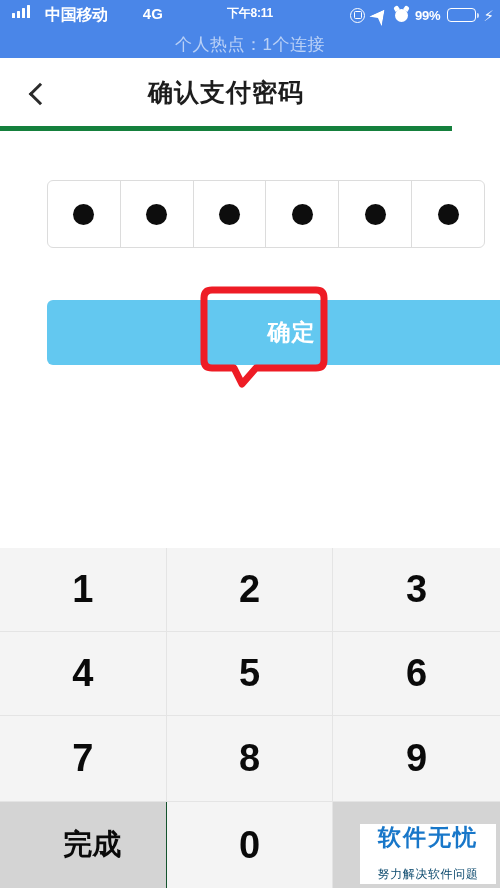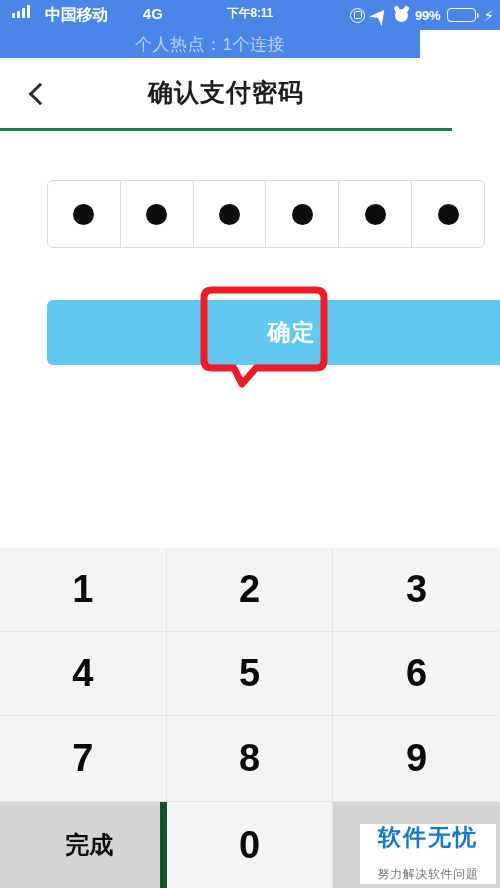--- a/index.html
+++ b/index.html
@@ -75,33 +75,33 @@
   .battery::after {
     content:""; position:absolute; right:-4px; top:4px;
     width:2.4px; height:5px; background:rgba(255,255,255,.75);
     border-radius:0 2px 2px 0;
   }
   .bolt { font-size:15px; font-weight:700; line-height:1; }
 
   
   .hotspot {
     position:absolute; left:0; top:30px;
-    width:420px; height:28px;
+    width:500px; height:28px;
     background:#4a86e8;
     display:flex; align-items:center; justify-content:center;
     color:rgba(255,255,255,.62);
     font-size:17px; letter-spacing:.5px;
   }
 
   
   .navbar {
     position:absolute; left:0; top:58px;
     width:452px; height:73px;
     background:#ffffff;
-    border-bottom:3px solid #15803d;
+    border-bottom:5px solid #15803d;
   }
   .back-btn {
     position:absolute; left:18px; top:14px;
     width:44px; height:44px;
     display:flex; align-items:center; justify-content:center;
   }
   .chev {
     width:16px; height:16px;
     border-left:3.4px solid #2b2b2b;
     border-bottom:3.4px solid #2b2b2b;
@@ -157,40 +157,40 @@
   }
   .key {
     display:flex; align-items:center; justify-content:center;
     font-size:38px; font-weight:600; color:#0a0a0a;
     border-right:1px solid #e4e4e4;
     border-bottom:1px solid #e4e4e4;
     background:#f4f4f4;
   }
   .key:nth-child(3n) { border-right:none; }
   .key.done {
-    background:#d4d4d4; font-size:24px; font-weight:700;
-    border-bottom:none; border-right:7px solid #14532d;padding-left:19px;
+    background:#d4d4d4; font-size:29px; font-weight:700;
+    border-bottom:none; border-right:1px solid #14532d;padding-left:19px;
   }
   .key.zero { border-bottom:none; }
   .key.blank { background:#d4d4d4; border-bottom:none; border-right:none; }
 
   
   .watermark {
     position:absolute; right:4px; bottom:4px;
     width:136px; height:60px;
     background:#ffffff;
     display:flex; flex-direction:column;
     align-items:center; justify-content:center;
   }
   .wm-main {
     font-size:23px; font-weight:700; color:#1877c9;
     letter-spacing:2px; line-height:1.05;
   }
   .wm-sub {
-    font-size:12px; color:#737373; letter-spacing:.6px; margin-top:17px;
+    font-size:12px; color:#0c4a6e; letter-spacing:.6px; margin-top:17px;
   }
 </style>
 </head>
 <body>
 
 <div id="phone">
 
   <div class="statusbar">
     <div class="sb-left">
       <span class="signal">

